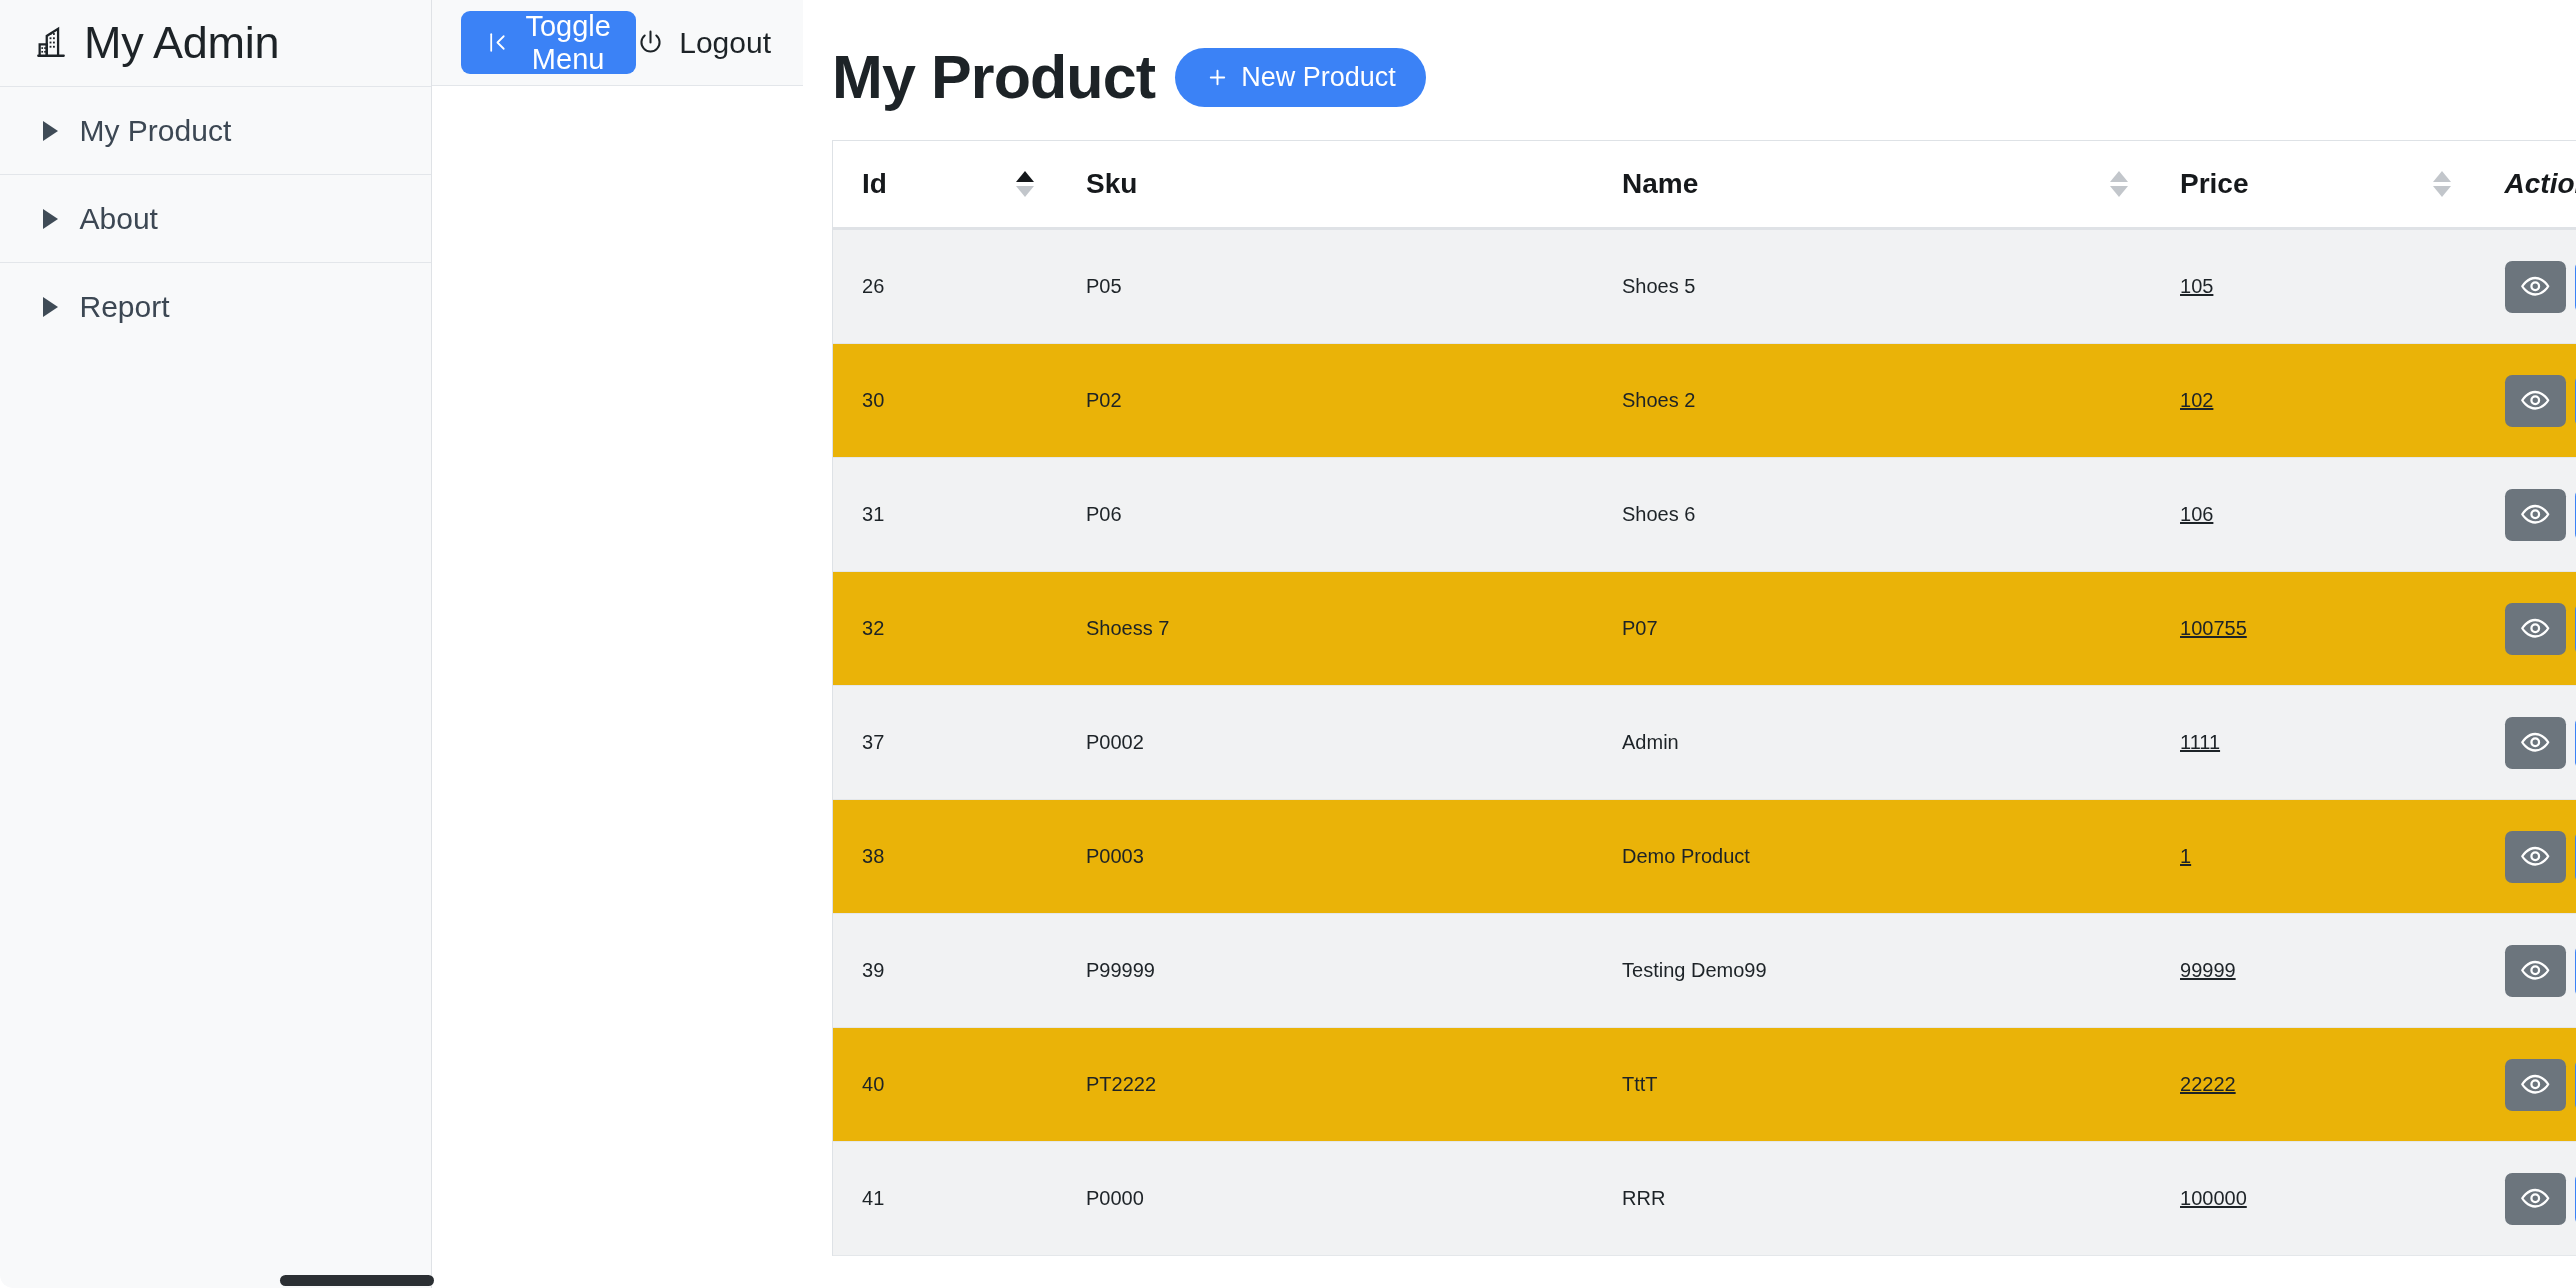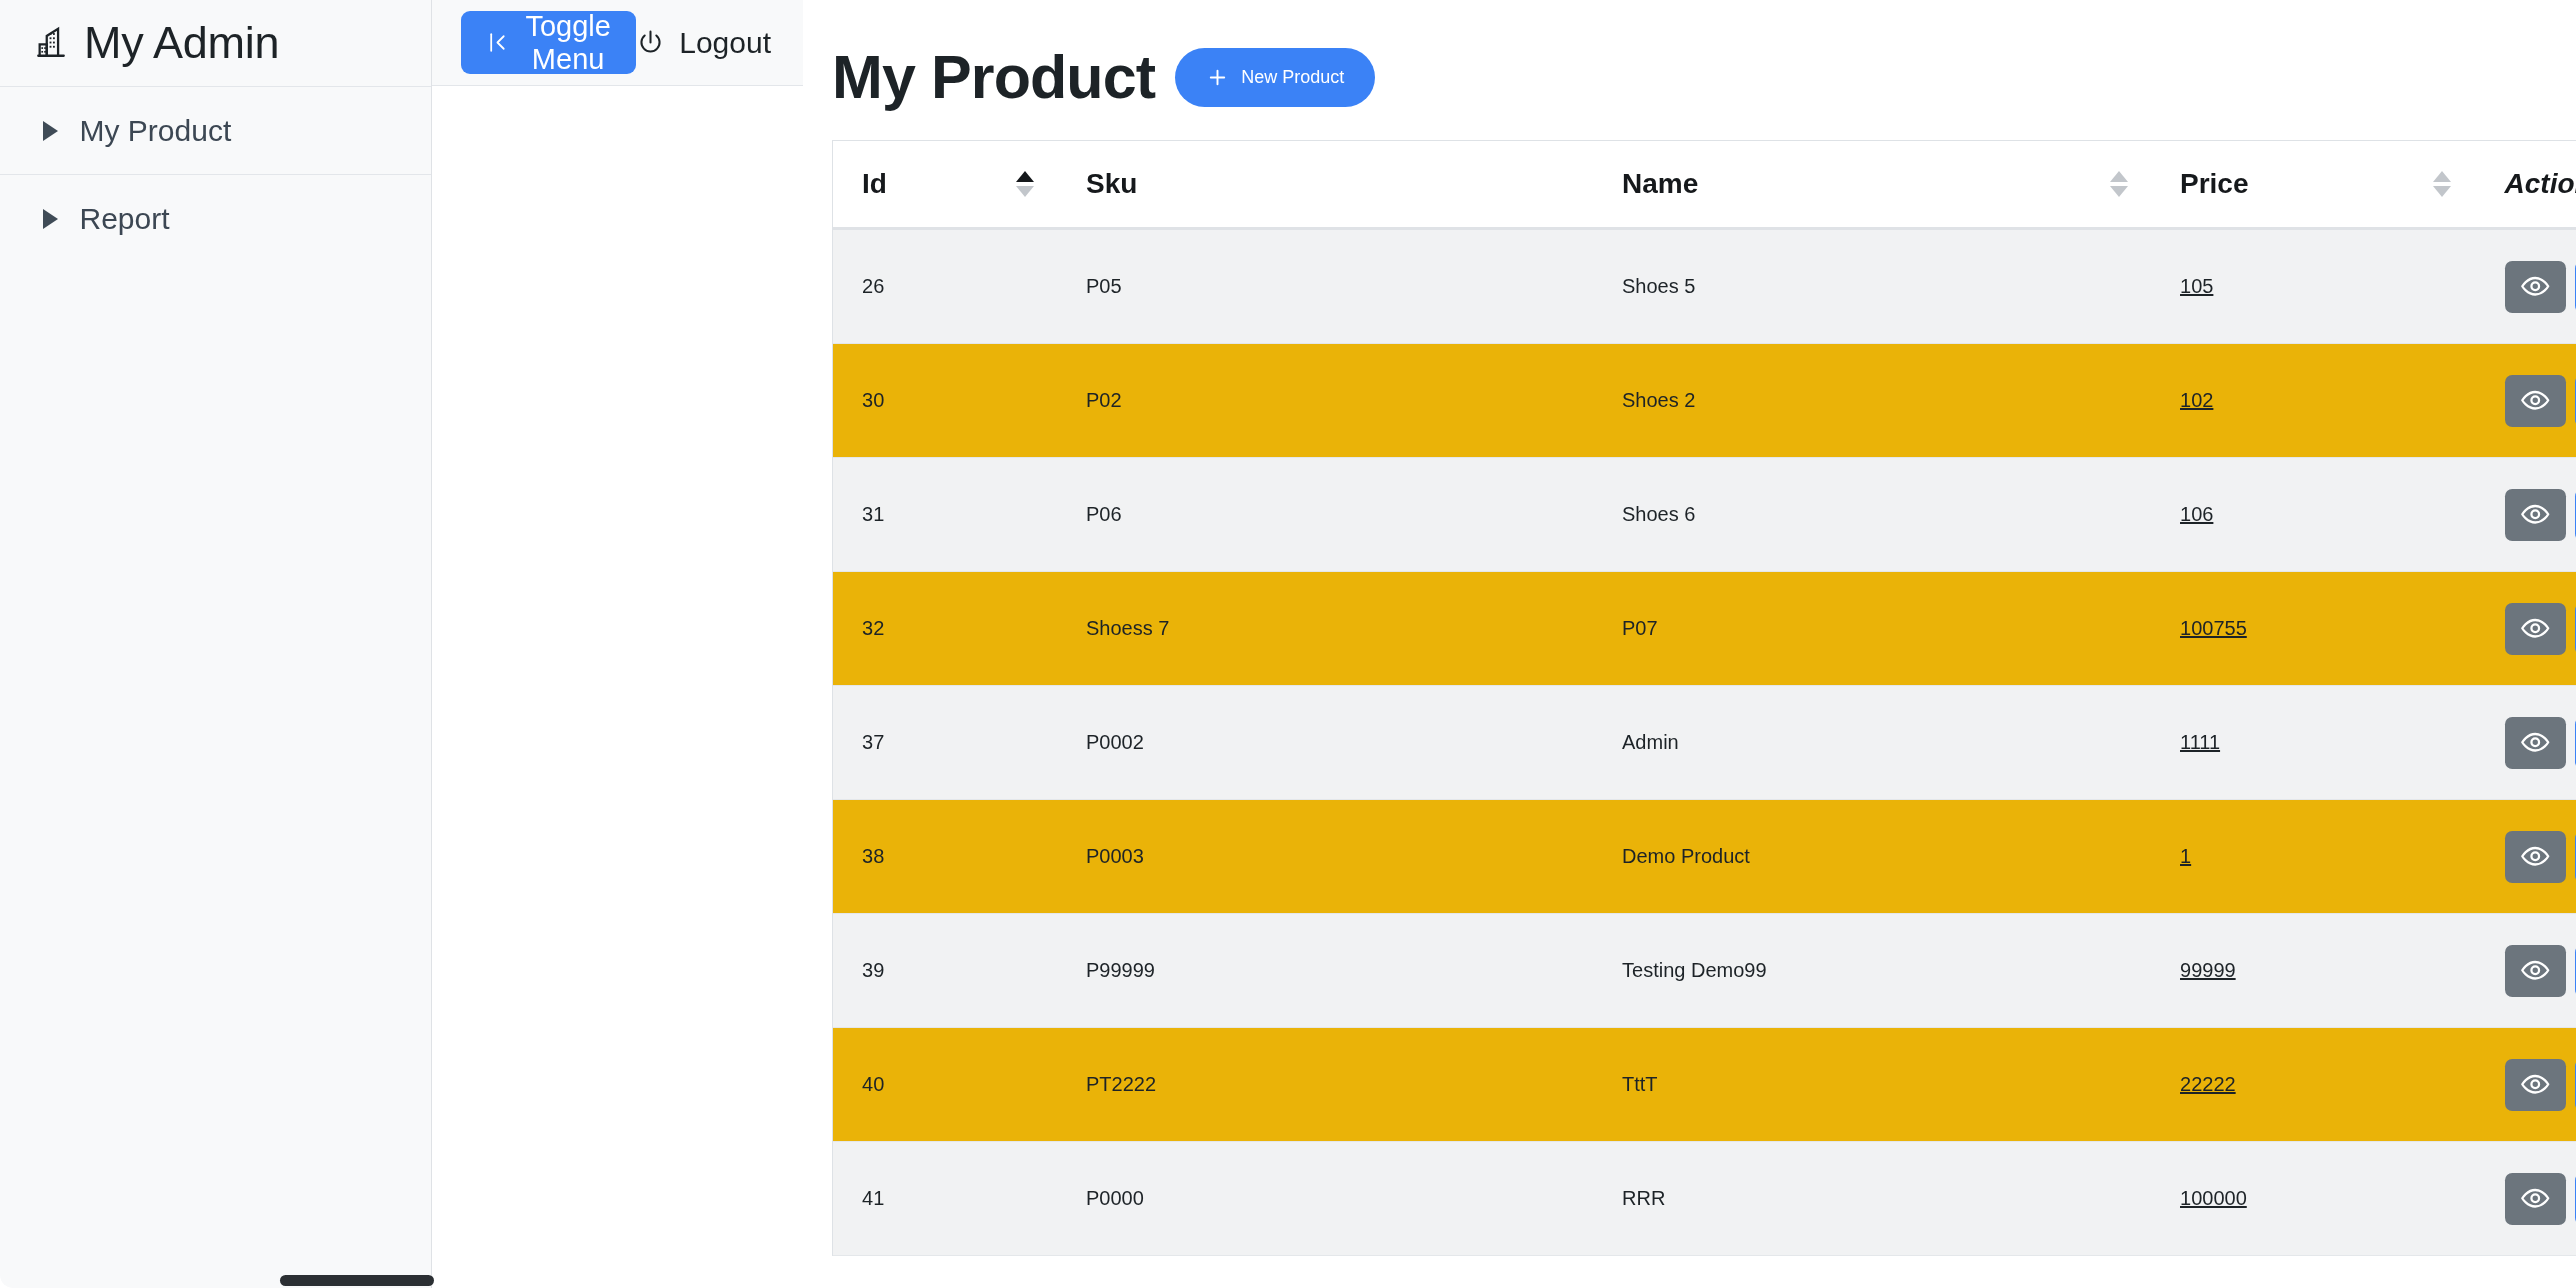--- a/index.html
+++ b/index.html
@@ -134,21 +134,21 @@
   .new-btn {
     background: #3b82f6;
     color: #fff;
     border: none;
     border-radius: 896px;
     height: 59px;
     padding: 0 30.5px;
     display: inline-flex;
     align-items: center;
     gap: 12.6px;
-    font-size: 18px;
+    font-size: 27px;
     font-family: "Liberation Sans", sans-serif;
     cursor: pointer;
   }
   .plus-icon { width: 23px; height: 23px; display:block; }
 
   
   .table-wrap {
     border: 1.8px solid #dee2e6;
     border-bottom: none;
     overflow: hidden;
@@ -273,20 +273,24 @@
           <rect x="13.4" y="14" width="1.3" height="1.3" fill="#1d2327" stroke="none"></rect>
         </svg>
       </span>
       <span class="brand-title">My Admin</span>
     </div>
 
     <nav class="nav">
       <div class="nav-item">
         <span class="caret"></span>
         <span class="nav-label">My Product</span>
+      </div>
+      <div class="nav-item">
+        <span class="caret"></span>
+        <span class="nav-label">About</span>
       </div>
       <div class="nav-item">
         <span class="caret"></span>
         <span class="nav-label">Report</span>
       </div>
     </nav>
   </aside>
 
   <section class="main">
 

